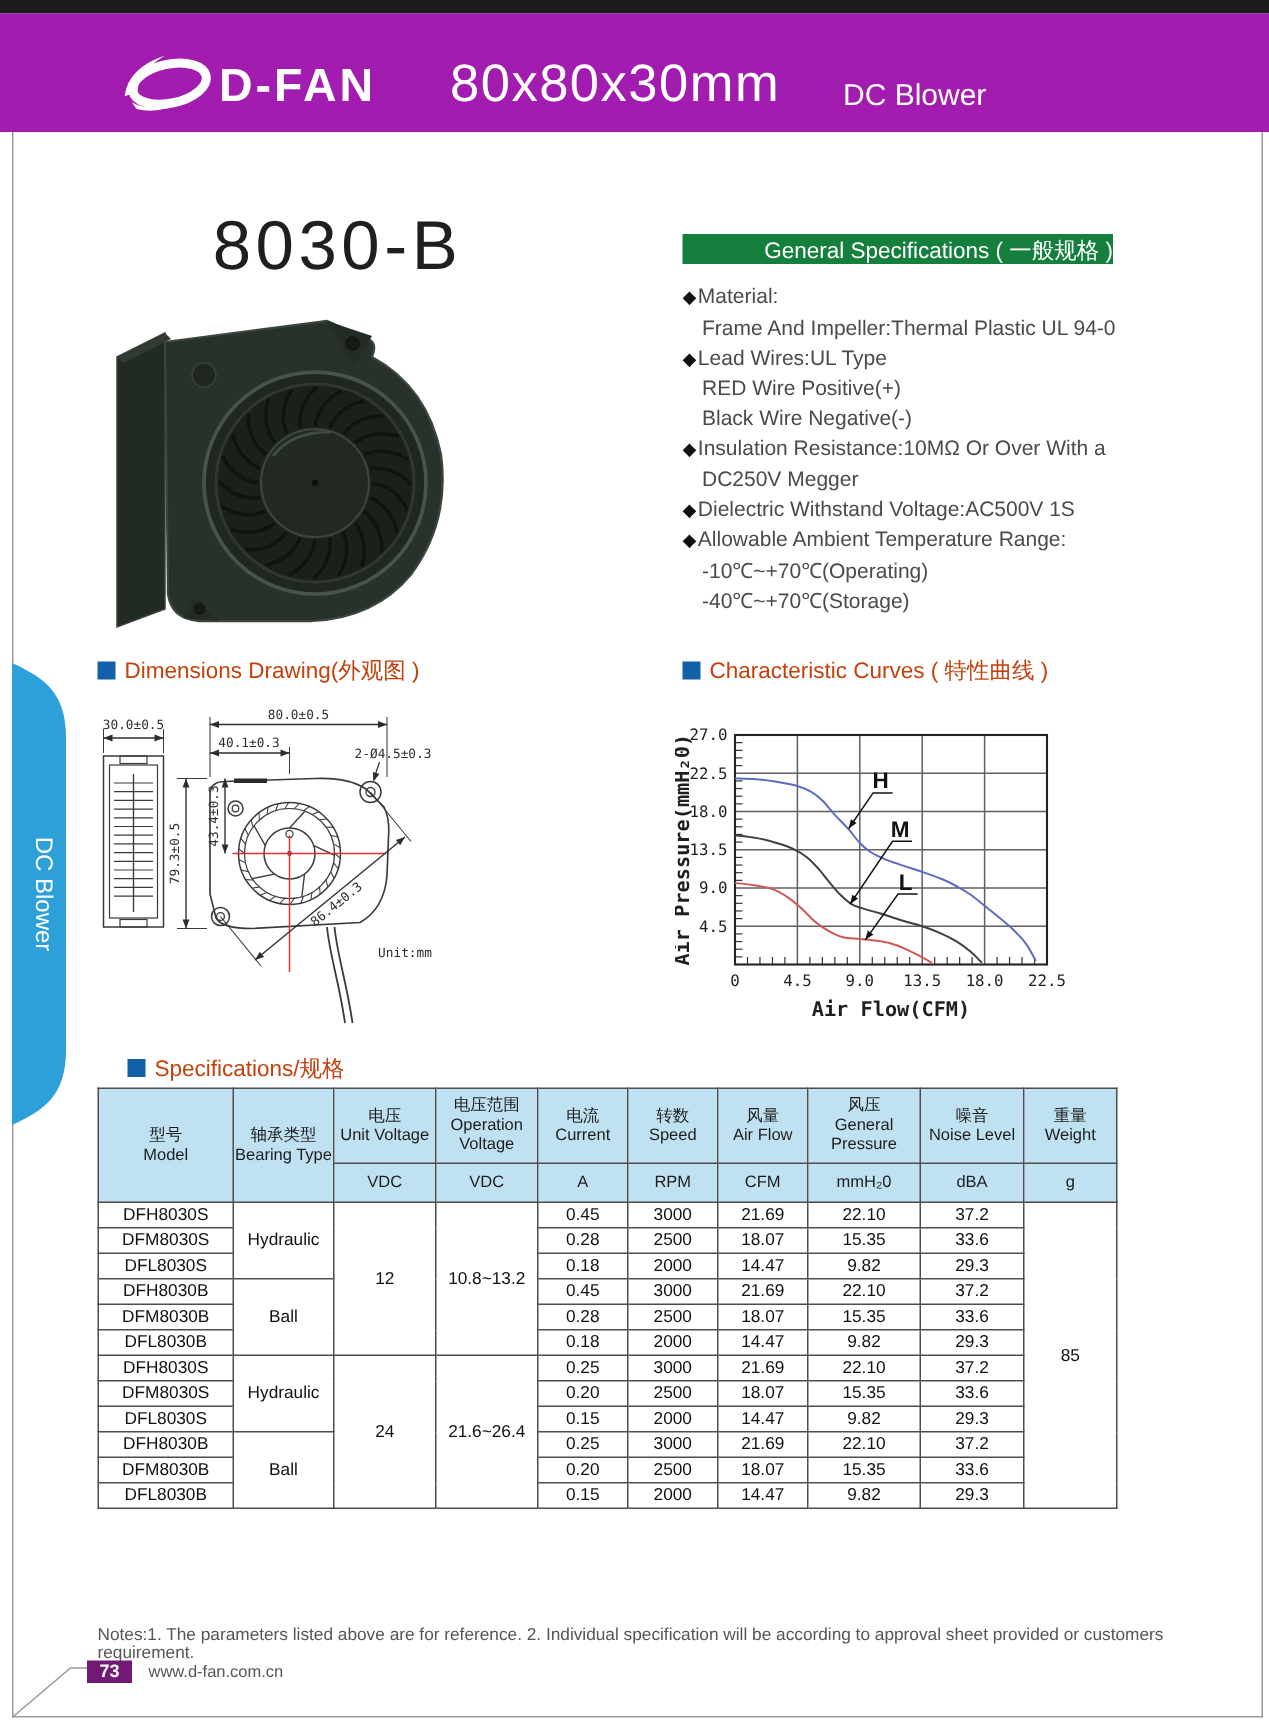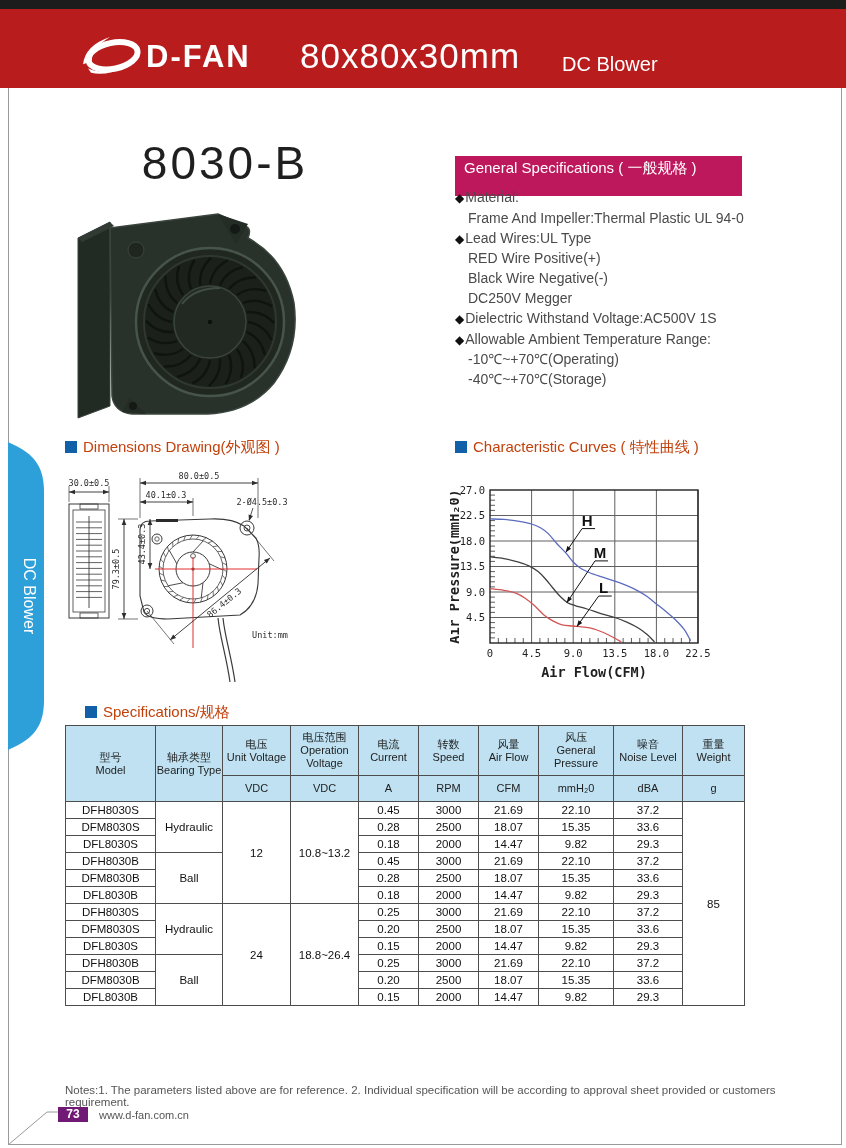--- a/index.html
+++ b/index.html
@@ -4,41 +4,41 @@
 <style>
   html,body{margin:0;padding:0;}
   body{
     width:846px;height:1148px;position:relative;background:#ffffff;
     font-family:"Liberation Sans",sans-serif;overflow:hidden;color:#222;
   }
   .abs{position:absolute;}
 
   
   #top-strip{left:0;top:0;width:846px;height:9px;background:#1c1c1c;}
-  #page-header{left:0;top:9px;width:846px;height:79px;background:#b91c1c;}
+  #page-header{left:0;top:9px;width:846px;height:79px;background:#a21caf;}
   #brand-text{left:146px;top:30px;font-size:31px;font-weight:bold;color:#fff;letter-spacing:2px;}
   #size-title{left:300px;top:27px;font-size:35px;font-weight:normal;color:#fff;letter-spacing:1px;}
   #product-title{left:562px;top:44px;font-size:20px;color:#fff;}
 
   
   .frame-line{background:#9a9a9a;}
   #frame-left{left:8px;top:88px;width:1px;height:1057px;}
   #frame-right{left:841px;top:88px;width:1px;height:1057px;}
   #frame-bottom{left:8px;top:1144px;width:834px;height:1px;}
 
   
   #side-tab{left:0;top:440px;width:48px;height:312px;}
 
   
   #model-title{left:130px;top:136px;width:190px;font-size:46px;color:#1f1f1f;letter-spacing:3px;font-weight:400;text-align:center;}
   #product-photo{left:70px;top:198px;}
 
   
-  #gen-spec-bar{left:455px;top:156px;width:287px;height:40px;background:#be185d;color:#fff;
-    font-size:15px;line-height:24px;padding-left:9px;box-sizing:border-box;}
+  #gen-spec-bar{left:455px;top:156px;width:287px;height:20px;background:#15803d;color:#fff;
+    font-size:15px;line-height:24px;padding-left:9px;box-sizing:border-box;text-align:right;}
   #spec-list{left:455px;top:188px;width:388px;font-size:14px;color:#4a4a4a;}
   .spec-line{line-height:19.8px;white-space:nowrap;}
   .spec-line.cont{padding-left:13px;}
   .diamond{color:#111;margin-right:1px;font-size:12px;}
 
   
   .section-title{font-size:15px;color:#c2410c;}
   .blue-square{display:inline-block;width:12px;height:12px;background:#1160a8;margin-right:6px;vertical-align:-1px;}
   #dim-title-row{left:65px;top:438px;}
   #curve-title-row{left:455px;top:438px;}
@@ -146,20 +146,21 @@
   <circle cx="66" cy="52" r="8" fill="#1f2620" stroke="#39443c"></circle>
 </svg>
 
 <div class="abs" id="gen-spec-bar">General Specifications ( 一般规格 )</div>
 <div class="abs" id="spec-list">
     <div class="spec-line"><span class="diamond">◆</span><span>Material:</span></div>
     <div class="spec-line cont"><span>Frame And Impeller:Thermal Plastic UL 94-0</span></div>
     <div class="spec-line"><span class="diamond">◆</span><span>Lead Wires:UL Type</span></div>
     <div class="spec-line cont"><span>RED Wire Positive(+)</span></div>
     <div class="spec-line cont"><span>Black Wire Negative(-)</span></div>
+    <div class="spec-line"><span class="diamond">◆</span><span>Insulation Resistance:10MΩ Or Over With a</span></div>
     <div class="spec-line cont"><span>DC250V Megger</span></div>
     <div class="spec-line"><span class="diamond">◆</span><span>Dielectric Withstand Voltage:AC500V 1S</span></div>
     <div class="spec-line"><span class="diamond">◆</span><span>Allowable Ambient Temperature Range:</span></div>
     <div class="spec-line cont"><span>-10℃~+70℃(Operating)</span></div>
     <div class="spec-line cont"><span>-40℃~+70℃(Storage)</span></div>
   </div>
 
 <div class="abs section-title" id="dim-title-row">
   <span class="blue-square"></span><span>Dimensions Drawing(外观图 )</span>
 </div>
@@ -483,21 +484,21 @@
         <td>0.18</td>
         <td>2000</td>
         <td>14.47</td>
         <td>9.82</td>
         <td>29.3</td>
       </tr>
       <tr>
         <td>DFH8030S</td>
         <td rowspan="3">Hydraulic</td>
         <td rowspan="6">24</td>
-        <td rowspan="6">18.8~26.4</td>
+        <td rowspan="6">21.6~26.4</td>
         <td>0.25</td>
         <td>3000</td>
         <td>21.69</td>
         <td>22.10</td>
         <td>37.2</td>
       </tr>
       <tr>
         <td>DFM8030S</td>
         <td>0.20</td>
         <td>2500</td>

